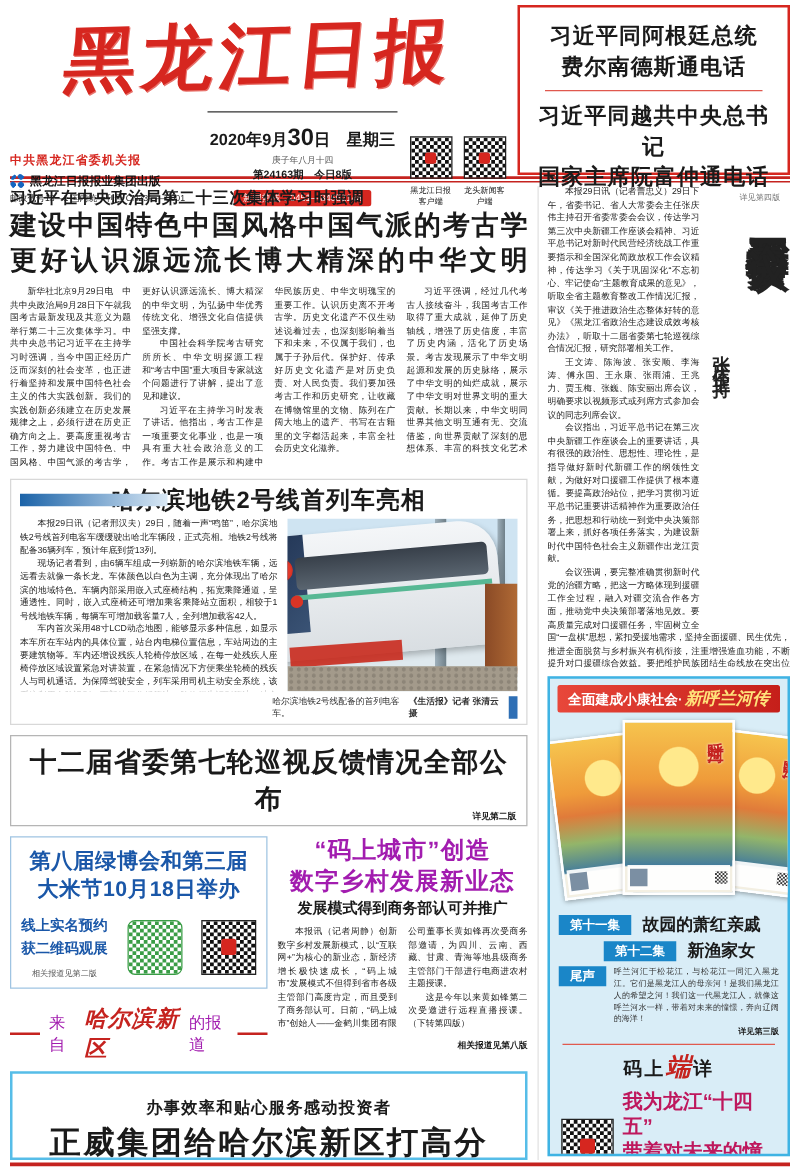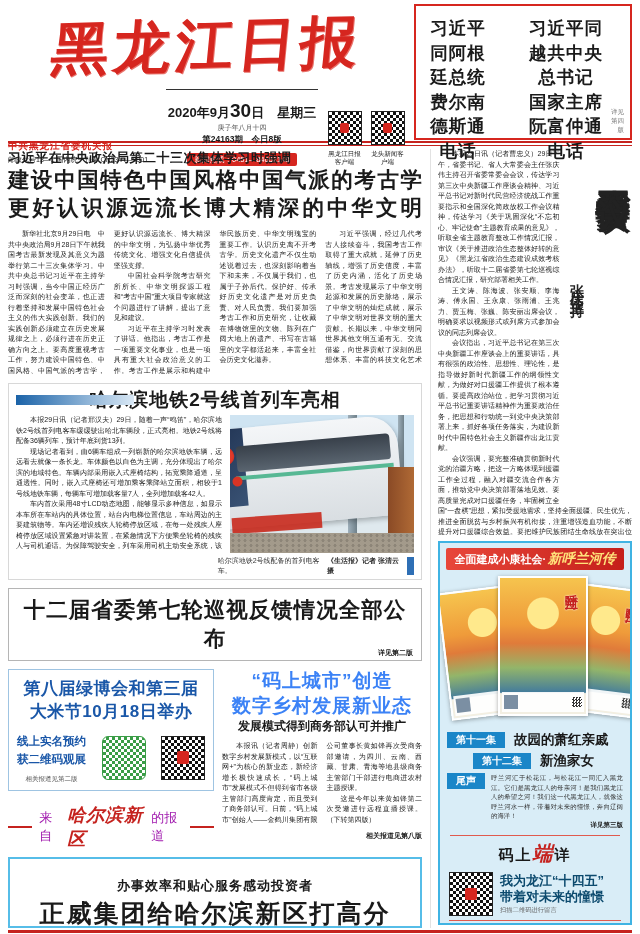--- a/index.html
+++ b/index.html
@@ -26,21 +26,21 @@
   .mh-date .d3{font-size:8.5px;font-weight:700;margin-bottom:2px}
   .hotline{display:inline-block;background:#d6261f;color:#fff;font-size:7.5px;padding:1.5px 7px;border-radius:2px}
   .mh-qrs{display:flex;gap:6px}
   .qrcol{text-align:center;width:37px}
   .qr{width:34px;height:34px;border:1px solid #222;
       background:conic-gradient(var(--qc,#111) 25%,#fff 0 50%,var(--qc,#111) 0 75%,#fff 0) 0 0/6px 6px;
       position:relative;display:inline-block}
   .qr.red-center::after{content:"";position:absolute;inset:35%;background:#d6261f;border-radius:2px}
   .qr.green{--qc:#3a9d46;border-radius:6px;border-color:#3a9d46}
   .qrcol .qlabel{font-size:6.5px;line-height:1.25;margin-top:1px}
-  .calls-box{width:300px;border:2px solid #d6261f;padding:10px 6px 3px 6px;display:flex;flex-direction:row;background:#fff}
+  .calls-box{width:300px;border:2px solid #d6261f;padding:10px 6px 3px 6px;display:flex;flex-direction:column;background:#fff}
   .call-h{font-size:17.5px;font-weight:900;text-align:center;line-height:1.4;letter-spacing:1px}
   .call-div{border-top:1px solid #e0584e;margin:7px 14px}
   .call-note{font-size:6.5px;color:#777;text-align:right;margin-top:auto}
 
   .red-rule{height:5px;margin:1px 8px 0 8px;
     background:linear-gradient(#c5231f 0 44%,#fff 44% 72%,#c5231f 72% 100%)}
 
   
   .content{display:flex;gap:8px;padding:3px 8px 0 8px;height:782px}
   .left-zone{width:414px;display:flex;flex-direction:column}
@@ -95,21 +95,21 @@
   .expo-mid{display:flex;align-items:center;justify-content:space-between;margin-top:8px;padding:0 2px}
   .expo-sub{font-family:"Liberation Serif","DejaVu Serif",serif;font-size:11.5px;font-weight:700;color:#1a57a8;line-height:1.6}
   .expo-note{font-size:6.5px;color:#555;margin-top:6px}
   .qr.big{width:44px;height:44px}
   .xinqu{display:flex;align-items:center;justify-content:center;gap:7px;margin-top:12px}
   .xinqu .dash{width:30px;height:2px;background:#c5231f}
   .xinqu .pre,.xinqu .post{font-size:13px;font-weight:400;color:#a21caf}
   .xinqu .hl{font-family:"DejaVu Serif","Liberation Serif",serif;font-size:18px;font-weight:900;
              color:#c5231f;font-style:italic;letter-spacing:1px}
   .mashang-col{flex:1}
-  .ms-h{font-size:19px;font-weight:900;color:#3b82f6;text-align:center;line-height:1.3;letter-spacing:1px}
+  .ms-h{font-size:19px;font-weight:900;color:#a21caf;text-align:center;line-height:1.3;letter-spacing:1px}
   .ms-sub{font-size:12px;font-weight:900;text-align:center;margin:0 0 6px 0}
   .ms-note{font-size:7px;font-weight:700;text-align:right;margin-top:2px}
 
   
   .zw{border:2px solid #56bde8;margin-top:6px;padding:18px 8px 4px 8px;flex:1;overflow:hidden}
   .zw-kicker{font-size:13px;font-weight:900;text-align:center;letter-spacing:1px}
   .zw-title{font-size:25px;font-weight:900;text-align:center;letter-spacing:2px;margin-top:2px}
   .zw-byline{font-size:8px;font-weight:700;margin:4px 0 3px 2px}
 
   
@@ -135,45 +135,49 @@
                  display:flex;align-items:center;gap:2px;padding:2px}
   .poster .strip i{display:block;width:14px;height:14px;background:#7b8fa3}
   .poster .strip b{display:block;width:10px;height:10px;background:conic-gradient(#333 25%,#fff 0 50%,#333 0 75%,#fff 0) 0 0/3px 3px;margin-left:auto}
   .poster.pl{left:0;top:14px;transform:rotate(-7deg)}
   .poster.pc{left:54px;top:2px;width:90px;height:140px;z-index:2}
   .poster.pr{left:116px;top:12px;transform:rotate(7deg)}
   .episodes{padding:2px 7px 0 7px}
   .ep-row{display:flex;align-items:center;gap:9px;margin-top:3px}
   .ep-chip{background:#1a86c8;color:#fff;font-size:10px;font-weight:700;padding:1px 9px;white-space:nowrap}
   .ep-title{font-family:"Liberation Serif","DejaVu Serif",serif;font-size:13.5px;font-weight:900}
-  .ep-row.indent{margin-left:26px}
+  .ep-row.indent{margin-left:36px}
   .ending{display:flex;gap:6px;align-items:flex-start;margin-top:3px}
   .end-text{font-size:6.4px;line-height:1.5;text-align:justify;color:#333}
   .end-note{font-size:6.5px;font-weight:700;text-align:right}
   .red-div{border-top:1.5px solid #e05a4e;margin:5px 10px 4px 10px}
   .scan{padding:0 9px}
   .scan-title{text-align:center;font-size:15px;font-weight:900;letter-spacing:2px}
   .scan-title .cal{color:#c5231f;font-family:"DejaVu Serif","Liberation Serif",serif;font-size:20px;font-style:italic}
   .scan-item{display:flex;gap:7px;align-items:center;margin-top:5px}
-  .scan-item .l-gray{font-size:13px;font-weight:700;color:#0c4a6e;line-height:1.25}
+  .scan-item .l-gray{font-size:16px;font-weight:700;color:#be185d;line-height:1.25}
   .scan-item .l-note{font-size:6.3px;color:#666;margin-top:1px}
 
   .bottom-rule{height:3px;background:#c5231f;margin:2px 8px 0 8px}
 </style>
 </head>
 <body>
 
 <div class="page">
 
   <div class="masthead">
     <div class="mh-left">
       <div class="logo">黑龙江日报</div>
       <div class="mh-info">
         <div class="mh-org">
           <div class="organ">中共黑龙江省委机关报</div>
+          <div class="pubrow">
+            <span class="pub-icon"></span>
+            <span>黑龙江日报报业集团出版</span>
+          </div>
           <div class="postal">邮政代号13—1 国内统一刊号 CN23——0001</div>
         </div>
         <div class="mh-date">
           <div class="d1">
             <span>2020年9月</span><b>30</b><span>日</span>　<span>星期三</span>
           </div>
           <div class="d2">庚子年八月十四</div>
           <div class="d3">第24163期　今日8版</div>
           <span class="hotline">新闻热线：0451—84652148</span>
         </div>

